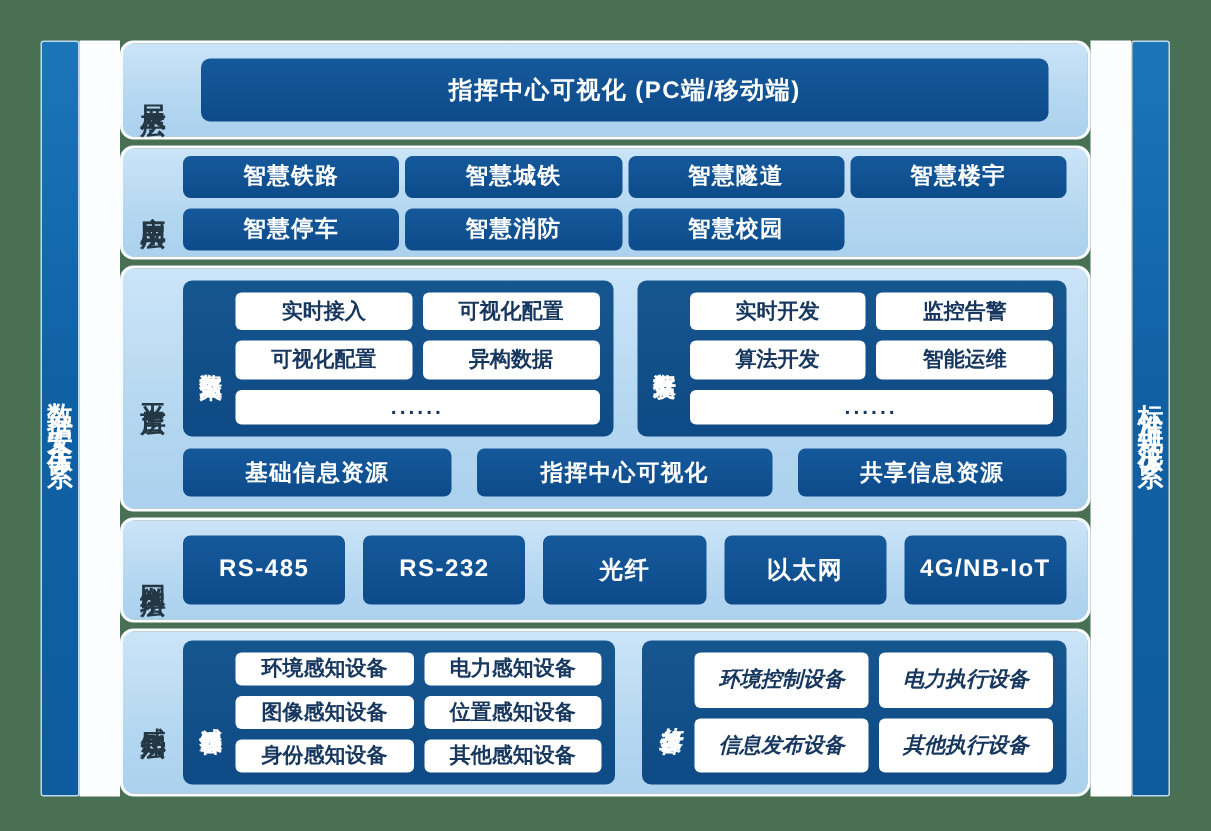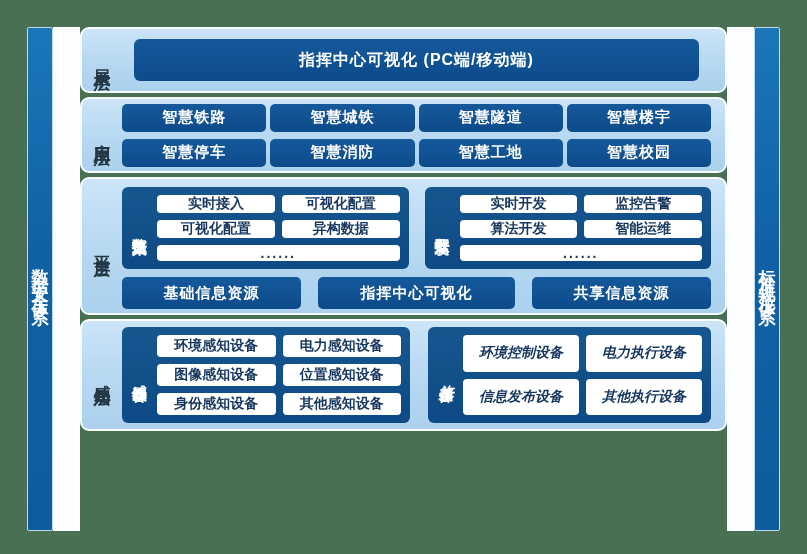--- a/index.html
+++ b/index.html
@@ -12,21 +12,21 @@
           border:1px solid #bcd9ef; border-radius:2px; display:flex; align-items:center; justify-content:center; }
   .vtext { writing-mode:vertical-lr; text-orientation:upright; color:#ffffff; font-weight:bold;
            font-size:17px; letter-spacing:8px; }
 
   .gutter { width:27px; flex:0 0 27px; background:#fcfdfe; }
 
   .panels { flex:1; display:flex; flex-direction:column; gap:4px; }
 
   .panel { background:linear-gradient(180deg,#cbe4f8 0%,#b6d8f1 55%,#abd1ee 100%);
            border:2px solid #f9fcfe; border-radius:9px; display:flex; padding:6px 14px 6px 8px; }
-  .p1 { height:66px; } .p2 { height:76px; } .p3 { height:138px;justify-content:space-between; } .p4 { height:70px; } .p5 { height:112px; }
+  .p1 { height:66px; } .p2 { height:76px; } .p3 { height:164px;justify-content:space-between; } .p4 { height:70px; } .p5 { height:112px; }
 
   .layer-label { width:24px; flex:0 0 24px; margin-right:8px; display:flex; align-items:center; justify-content:center;
                  writing-mode:vertical-lr; text-orientation:upright; font-weight:bold; font-size:17px;
                  color:#233744; letter-spacing:3px; line-height:1; }
 
   .navy-box { background:linear-gradient(180deg,#15599b 0%,#0d4b8a 100%); color:#ffffff; font-weight:bold;
               font-size:15px; display:flex; align-items:center; justify-content:center; border-radius:5px;
               letter-spacing:1px; }
 
   .p1-content { flex:1; padding:4px 12px; display:flex; }
@@ -78,21 +78,20 @@
 
     <section class="panel p2">
       <div class="layer-label">应用层</div>
       <div class="grid4">
         <div class="navy-box">智慧铁路</div>
         <div class="navy-box">智慧城铁</div>
         <div class="navy-box">智慧隧道</div>
         <div class="navy-box">智慧楼宇</div>
         <div class="navy-box">智慧停车</div>
         <div class="navy-box">智慧消防</div>
-        <div class="navy-box">智慧工地</div>
         <div class="navy-box">智慧校园</div>
       </div>
     </section>
 
     <section class="panel p3">
       <div class="layer-label">平台层</div>
       <div class="p3-content">
         <div class="group-row">
 
           <div class="group">
@@ -119,20 +118,30 @@
 
         </div>
         <div class="res-row">
           <div class="navy-box">基础信息资源</div>
           <div class="navy-box">指挥中心可视化</div>
           <div class="navy-box">共享信息资源</div>
         </div>
       </div>
     </section>
 
+    <section class="panel p4">
+      <div class="layer-label">网络层</div>
+      <div class="grid5">
+        <div class="navy-box">RS-485</div>
+        <div class="navy-box">RS-232</div>
+        <div class="navy-box">光纤</div>
+        <div class="navy-box">以太网</div>
+        <div class="navy-box">4G/NB-IoT</div>
+      </div>
+    </section>
 
     <section class="panel p5">
       <div class="layer-label">感知层</div>
       <div class="p5-content">
 
         <div class="group g3x2">
           <div class="group-label">感知设备</div>
           <div class="group-grid">
             <div class="white-box">环境感知设备</div>
             <div class="white-box">电力感知设备</div>

